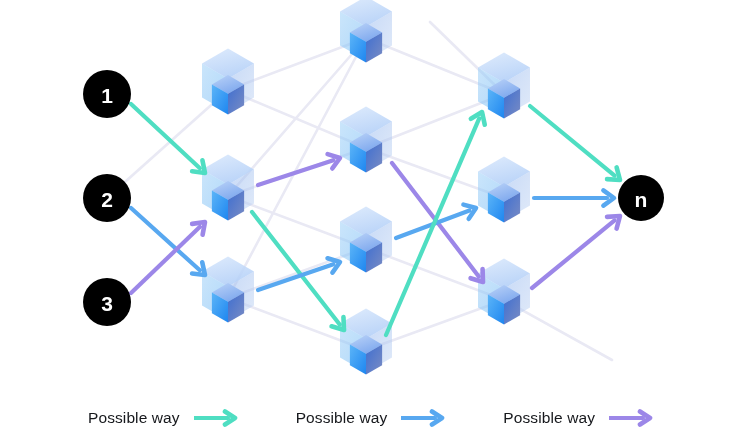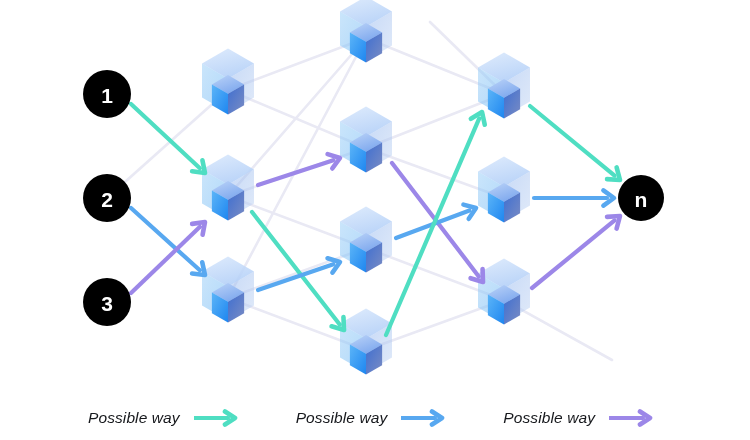--- a/index.html
+++ b/index.html
@@ -31,21 +31,20 @@
   }
   .legend-row {
     position: absolute;
     left: 0;
     top: 396px;
     width: 750px;
     height: 44px;
     display: flex;
     padding-left: 88px;
     box-sizing: border-box;
-    font-style: italic;
   }
   .legend-item {
     display: flex;
     align-items: center;
     gap: 14px;
     margin-right: 56px;
   }
   .legend-label {
     font-family: "Liberation Sans", sans-serif;
     font-size: 15.5px;

